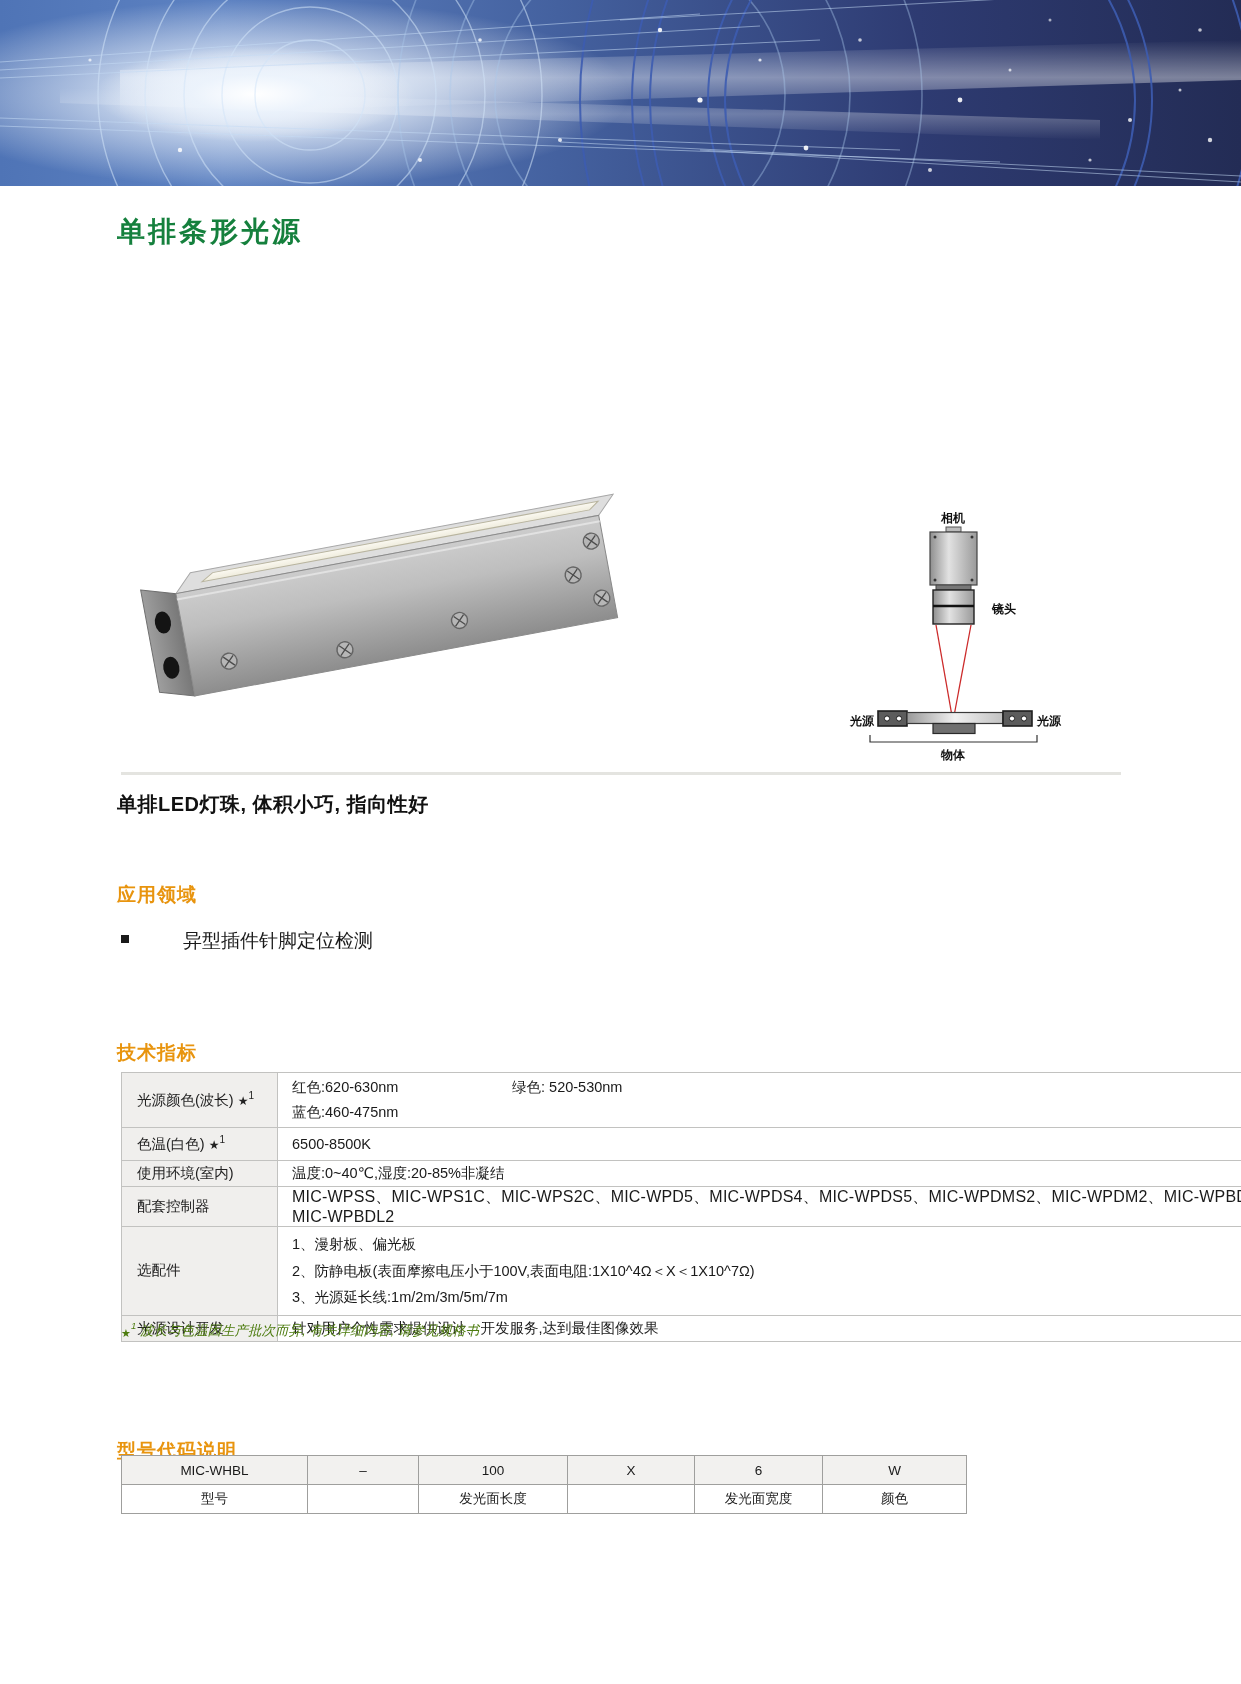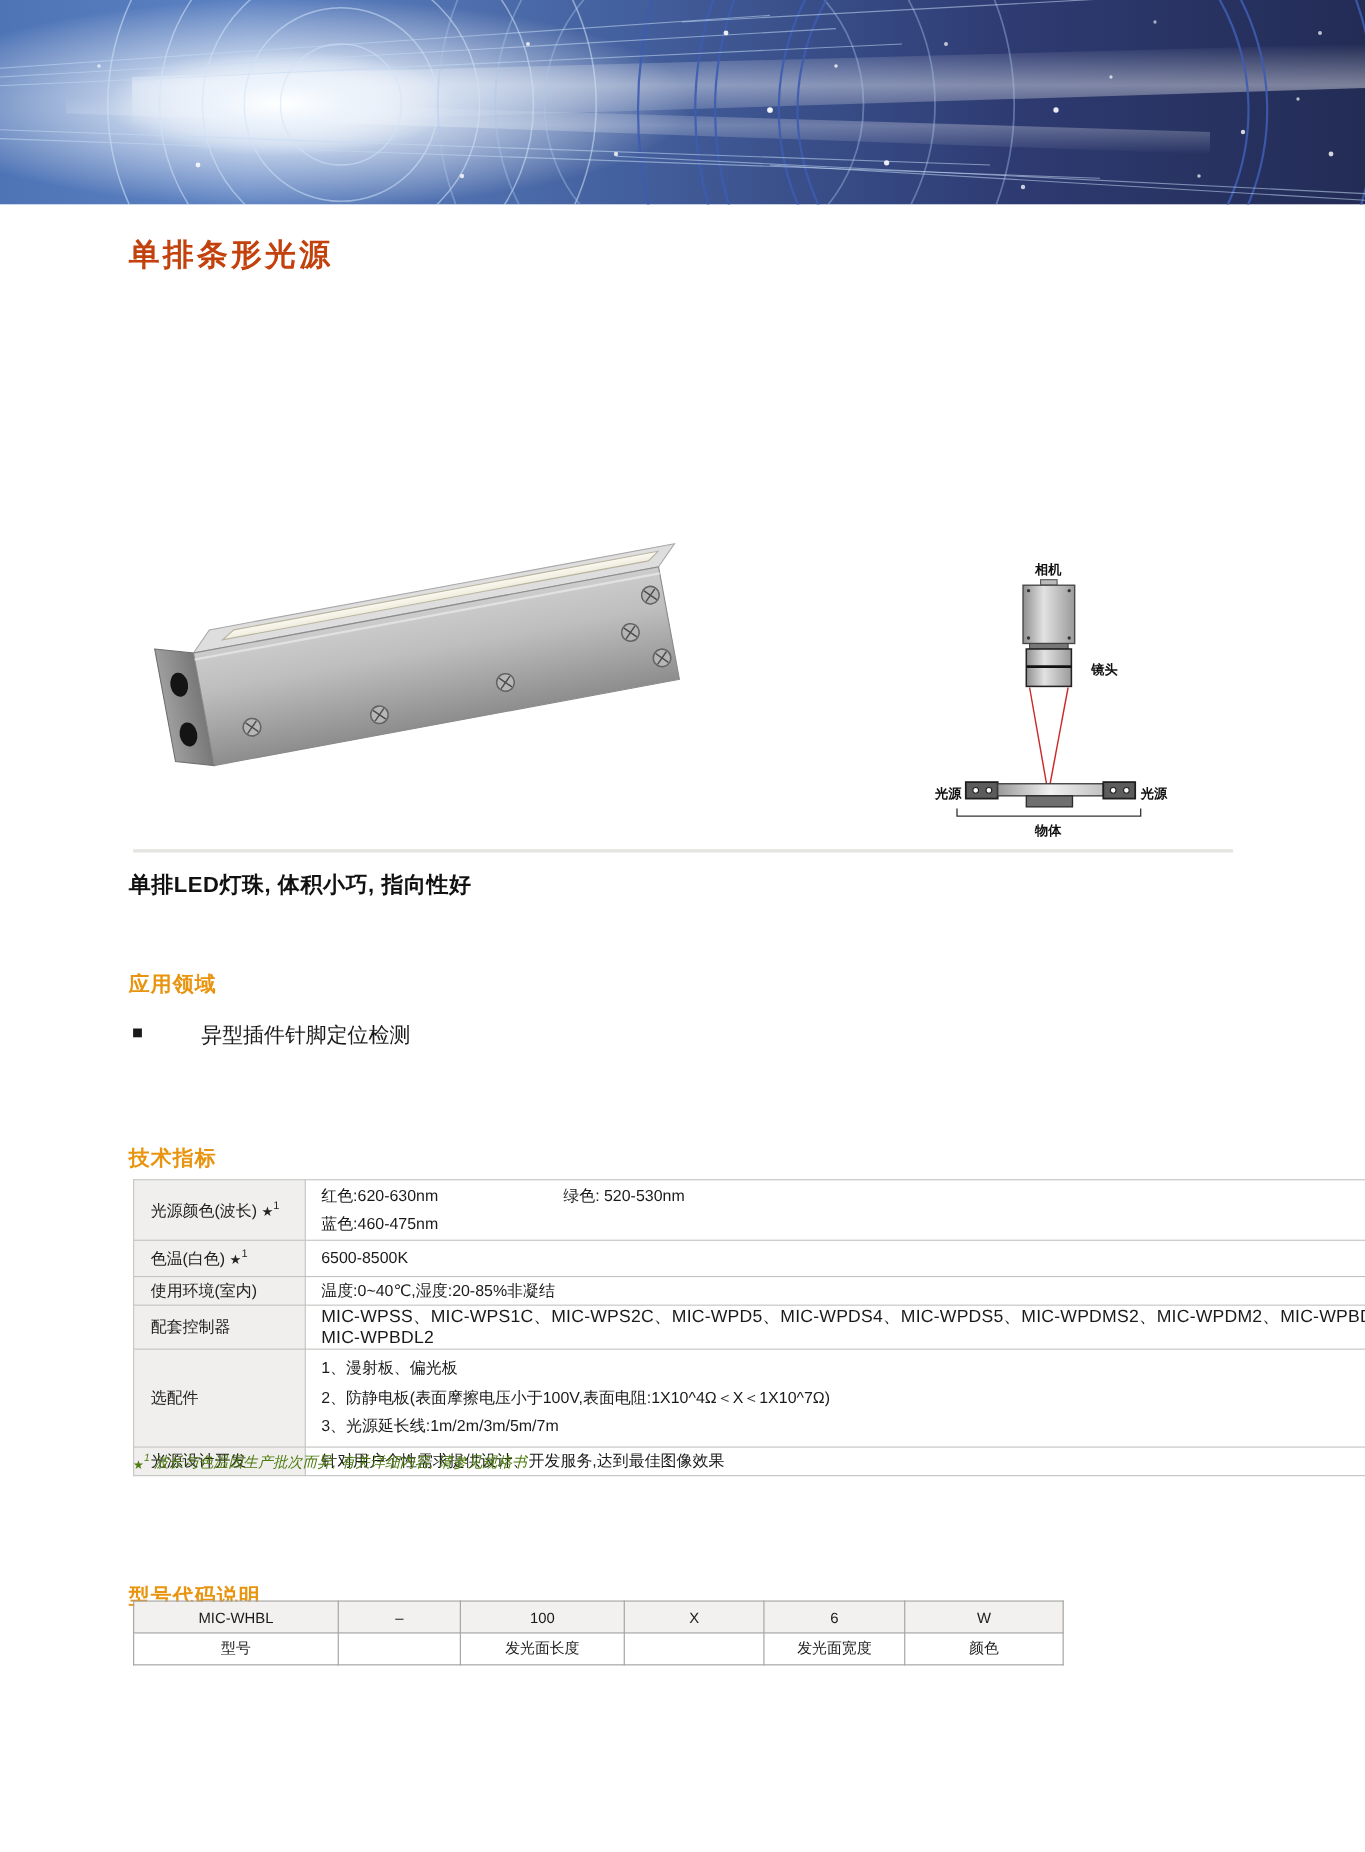--- a/index.html
+++ b/index.html
@@ -4,21 +4,21 @@
 <style>
   html,body{margin:0;padding:0;background:#ffffff;}
   .page{position:relative;width:1241px;height:1684px;background:#fff;overflow:hidden;
         font-family:"Liberation Sans","DejaVu Sans",sans-serif;color:#1a1a1a;}
   .abs{position:absolute;}
 
   
   .banner{left:0;top:0;width:1241px;height:186px;}
 
   
-  .page-title{left:117px;top:213px;font-size:28px;font-weight:bold;color:#c2410c;letter-spacing:3px;}
+  .page-title{left:117px;top:213px;font-size:28px;font-weight:bold;color:#15803d;letter-spacing:3px;}
   .section-heading{font-size:19px;font-weight:bold;color:#E8940E;letter-spacing:1px;font-family:Liberation Mono, monospace;}
   .subtitle{left:117px;top:791px;font-size:20px;font-weight:bold;color:#111;letter-spacing:0.5px;}
 
   .divider{left:121px;top:772px;width:1000px;height:3px;background:#e4e4e0;}
 
   
   .bullet-row{left:121px;top:928px;display:flex;align-items:flex-start;gap:38px;}
   .bullet-square{width:8px;height:8px;background:#1a1a1a;margin-top:7px;margin-right:16px;}
   .bullet-text{font-size:19px;color:#1a1a1a;}
 

